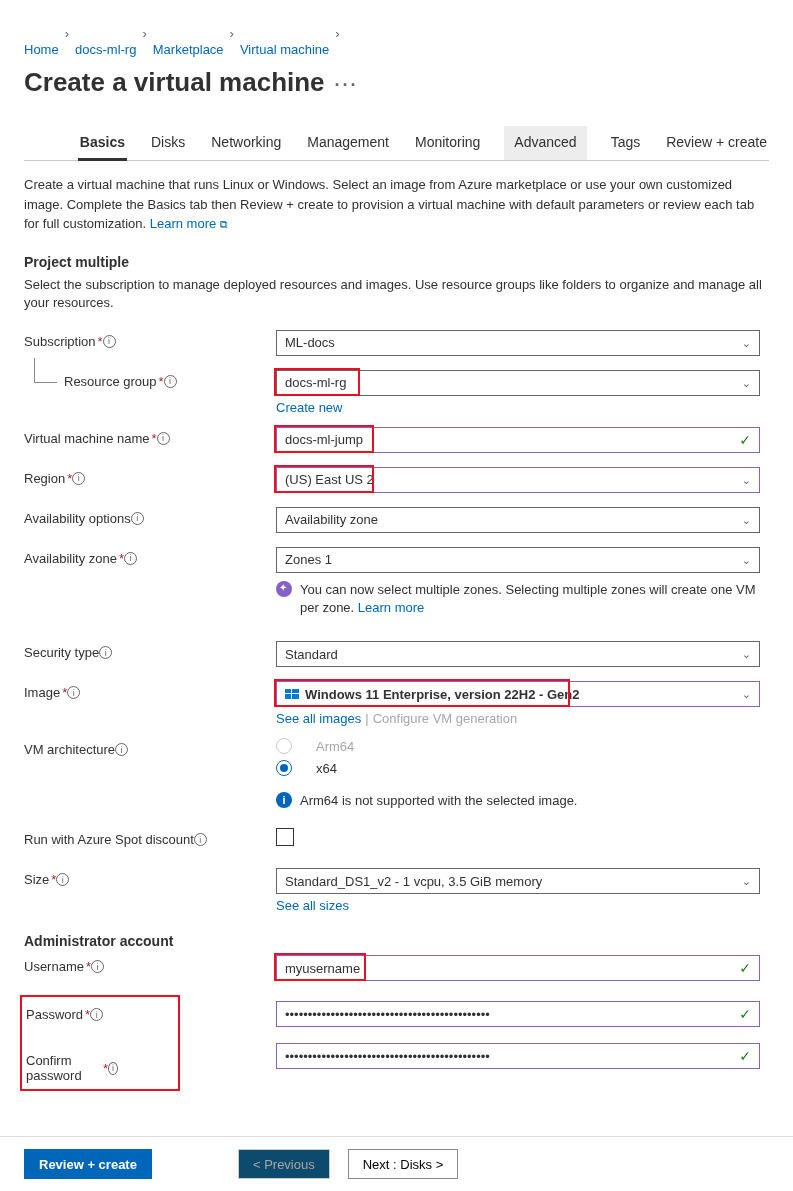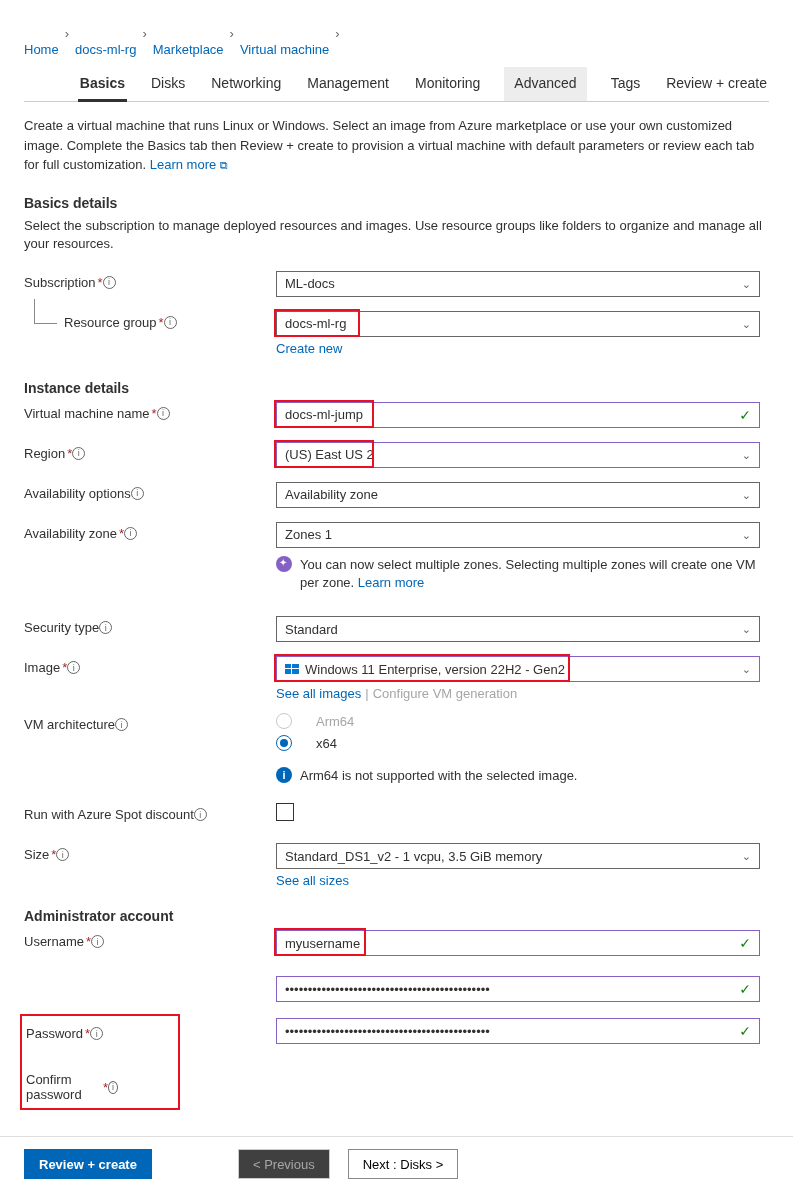--- a/index.html
+++ b/index.html
@@ -47,61 +47,62 @@
 .radio.disabled { border-color:#c8c8c8;}
 .radio-label.disabled { color:#a6a6a6;}
 .checkbox { width:18px; height:18px; border:1px solid #333;}
 .win-icon { width:14px; height:10px; display:inline-block; margin-right:6px; position:relative;}
 .win-icon span{ position:absolute; background:#0078d4;}
 .win-icon .q1{left:0;top:0;width:6px;height:4px;}
 .win-icon .q2{left:7px;top:0;width:7px;height:4px;}
 .win-icon .q3{left:0;top:5px;width:6px;height:5px;}
 .win-icon .q4{left:7px;top:5px;width:7px;height:5px;}
 .purple-border .select-box, .purple-border .input-box { border-color:#8661c5;}
-.label-hl { border:2px solid #e81123; padding:6px 60px 6px 4px;margin-top:44px;}
+.label-hl { border:2px solid #e81123; padding:6px 60px 6px 4px;}
 .footer { position: fixed; bottom: 0; left: 0; width: 793px; background: #fff; border-top: 1px solid #ddd; padding: 12px 24px; display: flex; gap: 18px; }
 .btn { height: 30px; padding: 0 14px; font-size: 13px; border: 1px solid #8a8886; background: #fff; cursor: pointer; display: inline-flex; align-items: center; }
 .btn.primary { background: #0067b8; color: #fff; border-color: #0067b8; font-weight: 600; }
-.btn.disabled { color: #a6a6a6; border-color: #ccc; background: #404040; cursor: default; }
+.btn.disabled { color: #a6a6a6; border-color: #ccc; background: #0c4a6e; cursor: default; }
 .footer-gap { width: 50px; }
 .ext-icon { font-size:11px; }
 </style>
 </head>
 <body>
 
 <div class="page">
   <div class="breadcrumb">
     <a>Home</a>
       <span class="sep">›</span>
     <a>docs-ml-rg</a>
       <span class="sep">›</span>
     <a>Marketplace</a>
       <span class="sep">›</span>
     <a>Virtual machine</a>
       <span class="sep">›</span>
   </div>
 
+  <h1><span>Create a virtual machine</span><span class="dots">···</span></h1>
 
   <div class="tabs">
     <div class="tab active">Basics</div>
     <div class="tab">Disks</div>
     <div class="tab">Networking</div>
     <div class="tab">Management</div>
     <div class="tab">Monitoring</div>
     <div class="tab highlight">Advanced</div>
     <div class="tab">Tags</div>
     <div class="tab">Review + create</div>
   </div>
 
   <p class="intro">
     <span>Create a virtual machine that runs Linux or Windows. Select an image from Azure marketplace or use your own customized image. Complete the Basics tab then Review + create to provision a virtual machine with default parameters or review each tab for full customization.</span>
     <a><span>Learn more</span> <span class="ext-icon">⧉</span></a>
   </p>
 
-  <div class="section-title">Basics details</div>
+  <div class="section-title">Project multiple</div>
   <p class="section-sub">Select the subscription to manage deployed resources and images. Use resource groups like folders to organize and manage all your resources.</p>
 
   <div class="form-row">
     <div class="form-label">
         <span>Subscription</span>
         <span class="req">*</span> 
         <span class="info-icon">i</span>
       </div>
     <div class="form-control">
         <div class="select-box">
@@ -120,21 +121,20 @@
     <div class="form-control">
       <div class="select-box">
           <span>docs-ml-rg</span>
           <span class="chev">⌄</span>
         </div>
       <div class="red-hl" style="left:-2px; top:-2px; width:86px; height:28px;"></div>
       <a class="link-below">Create new</a>
     </div>
   </div>
 
-  <div class="section-title" style="margin-top:24px;">Instance details</div>
 
   <div class="form-row">
     <div class="form-label">
         <span>Virtual machine name</span>
         <span class="req">*</span> 
         <span class="info-icon">i</span>
       </div>
     <div class="form-control purple-border">
       <div class="input-box">
           <span>docs-ml-jump</span>
@@ -204,21 +204,21 @@
   </div>
 
   <div class="form-row">
     <div class="form-label">
         <span>Image</span>
         <span class="req">*</span> 
         <span class="info-icon">i</span>
       </div>
     <div class="form-control purple-border">
       <div class="select-box">
-        <span style="display:flex;align-items:center;">
+        <span style="display:flex;align-items:center;font-weight:bold;">
             <span class="win-icon">
               <span class="q1"></span>
               <span class="q2"></span>
               <span class="q3"></span>
               <span class="q4"></span>
             </span>
             <span>Windows 11 Enterprise, version 22H2 - Gen2</span>
           </span>
         <span class="chev">⌄</span>
       </div>

